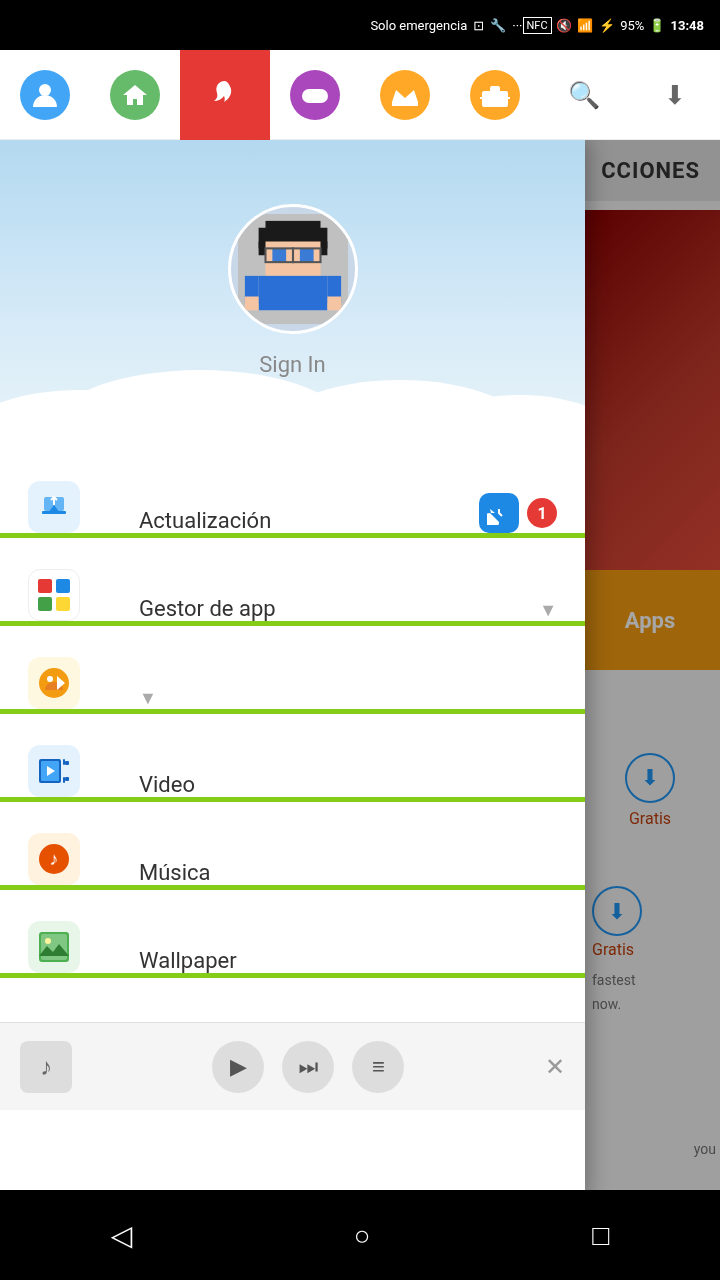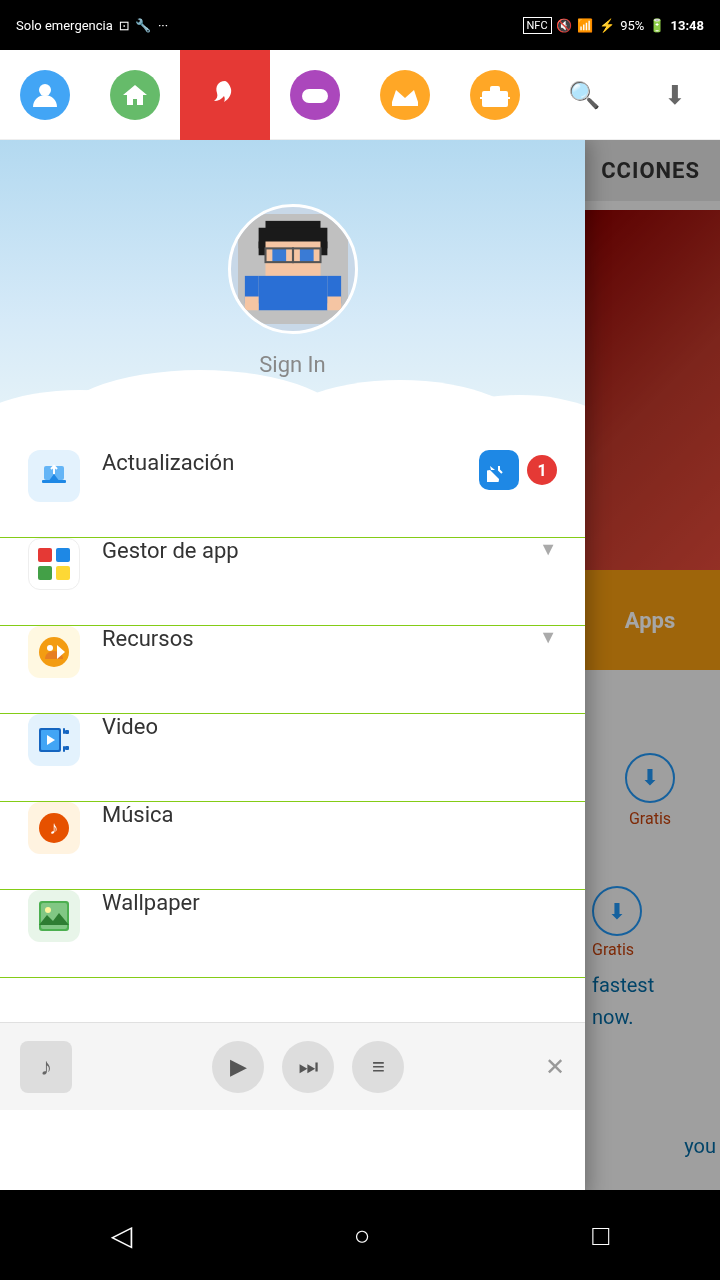--- a/index.html
+++ b/index.html
@@ -6,21 +6,21 @@
     * { margin: 0; padding: 0; box-sizing: border-box; }
     body { width: 720px; height: 1280px; font-family: 'Roboto', Arial, sans-serif; overflow: hidden; background: #fff; position: relative; }
 
     
     .status-bar {
       width: 720px;
       height: 50px;
       background: #000;
       display: flex;
       align-items: center;
-      justify-content: space-between;
+      justify-content: flex-end;
       padding: 0 16px;
       color: #fff;
       font-size: 13px;
       position: relative;
       z-index: 100;
     }
     .status-left { display: flex; align-items: center; gap: 6px; }
     .status-right { display: flex; align-items: center; gap: 5px; font-size: 13px; }
 
     
@@ -146,22 +146,22 @@
       align-items: center;
       justify-content: center;
       color: #2196f3;
       font-size: 22px;
     }
     .gratis-label {
       font-size: 16px;
       color: #c2410c;
     }
     .bg-text-small {
-      font-size: 20px;
-      color: #0369a1;
+      font-size: 14px;
+      color: #737373;
       line-height: 1.4;
     }
 
     
     .drawer {
       position: absolute;
       top: 0;
       left: 0;
       width: 585px;
       height: 1060px;
@@ -209,25 +209,26 @@
       z-index: 1;
     }
 
     
     .menu-list {
       padding: 10px 0;
     }
     .menu-item {
       height: 88px;
       display: flex;
-      align-items: flex-start;
+      align-items: flex-end;
       padding: 0 28px;
-      border-bottom: 1px solid #84cc16;
+      border-bottom: 5px solid #84cc16;
       cursor: pointer;
       position: relative;
+      gap: 37px;
     }
     .menu-icon {
       width: 52px;
       height: 52px;
       border-radius: 12px;
       display: flex;
       align-items: center;
       justify-content: center;
       margin-right: 22px;
       font-size: 26px;
@@ -541,21 +542,20 @@
 
       <div class="menu-item">
         <div class="menu-icon" style="background:#fff8e1;">
           <svg width="34" height="34" viewBox="0 0 34 34">
             <circle cx="17" cy="17" r="15" fill="#f39c12"></circle>
             <circle cx="13" cy="13" r="3" fill="#fff"></circle>
             <path d="M8 24c0-5 4-8 9-8s9 3 9 8" fill="#e67e22"></path>
             <polygon points="20,10 28,17 20,24" fill="#fff"></polygon>
           </svg>
         </div>
-        <span class="menu-label">Recursos</span>
         <span class="chevron-down">▼</span>
       </div>
 
       <div class="menu-item">
         <div class="menu-icon" style="background:#e3f2fd;">
           <svg width="34" height="28" viewBox="0 0 34 28">
             <rect x="2" y="2" width="22" height="24" rx="2" fill="#1565c0"></rect>
             <rect x="4" y="4" width="18" height="20" rx="1" fill="#42a5f5"></rect>
             <rect x="26" y="2" width="2" height="6" rx="1" fill="#1565c0"></rect>
             <rect x="26" y="20" width="2" height="6" rx="1" fill="#1565c0"></rect>

